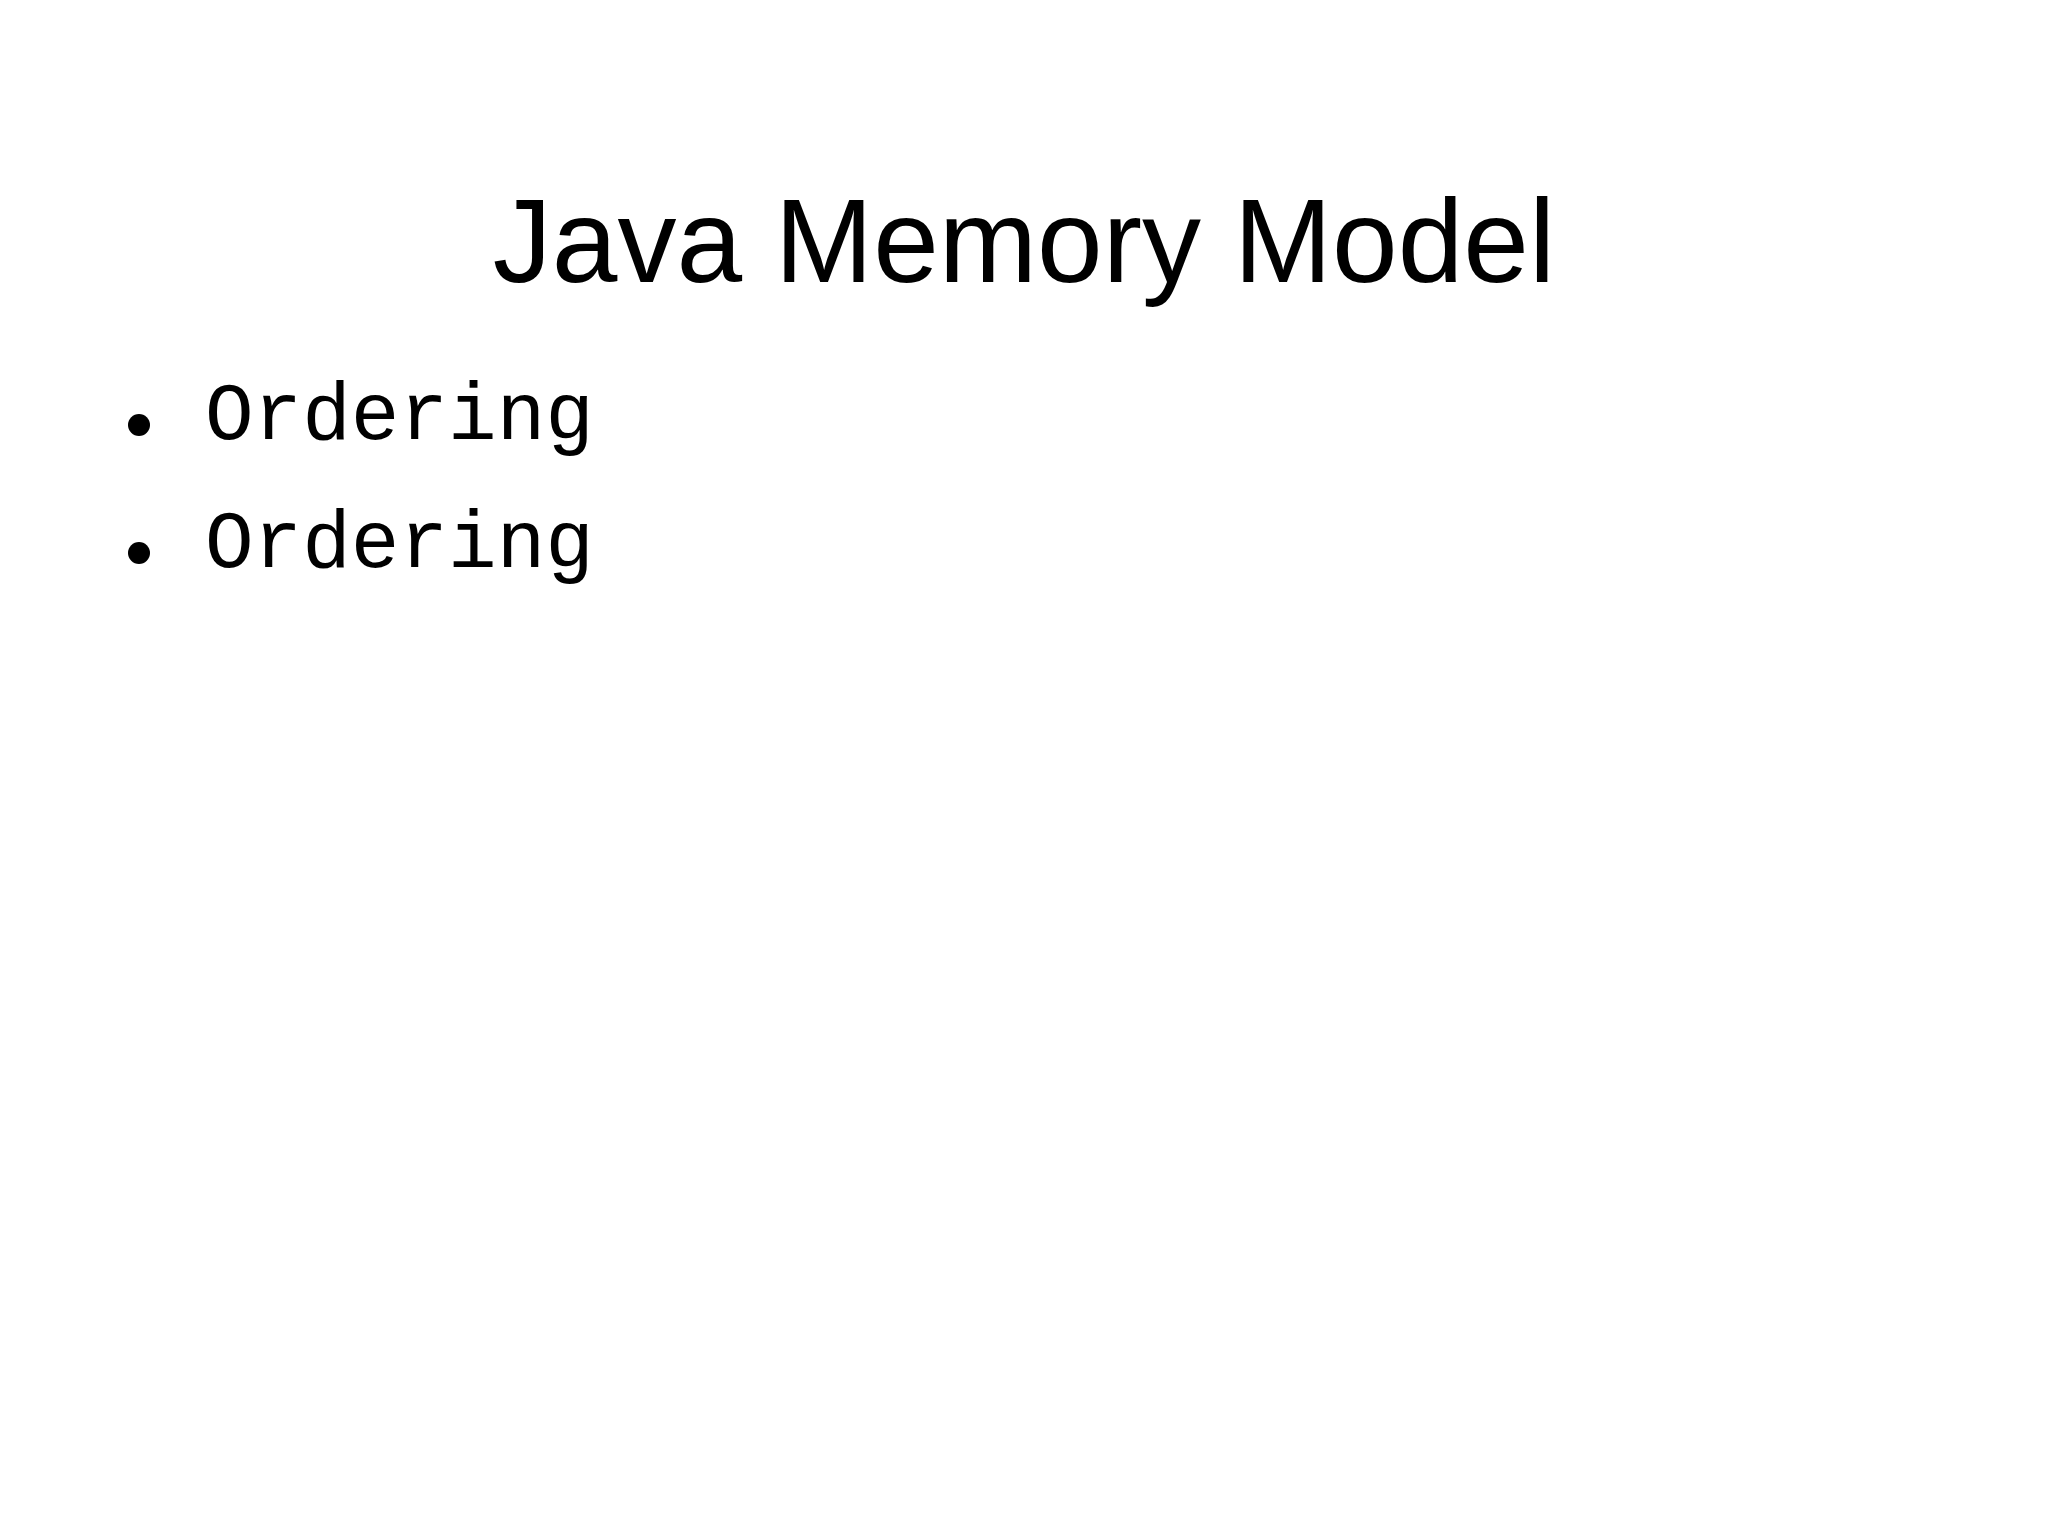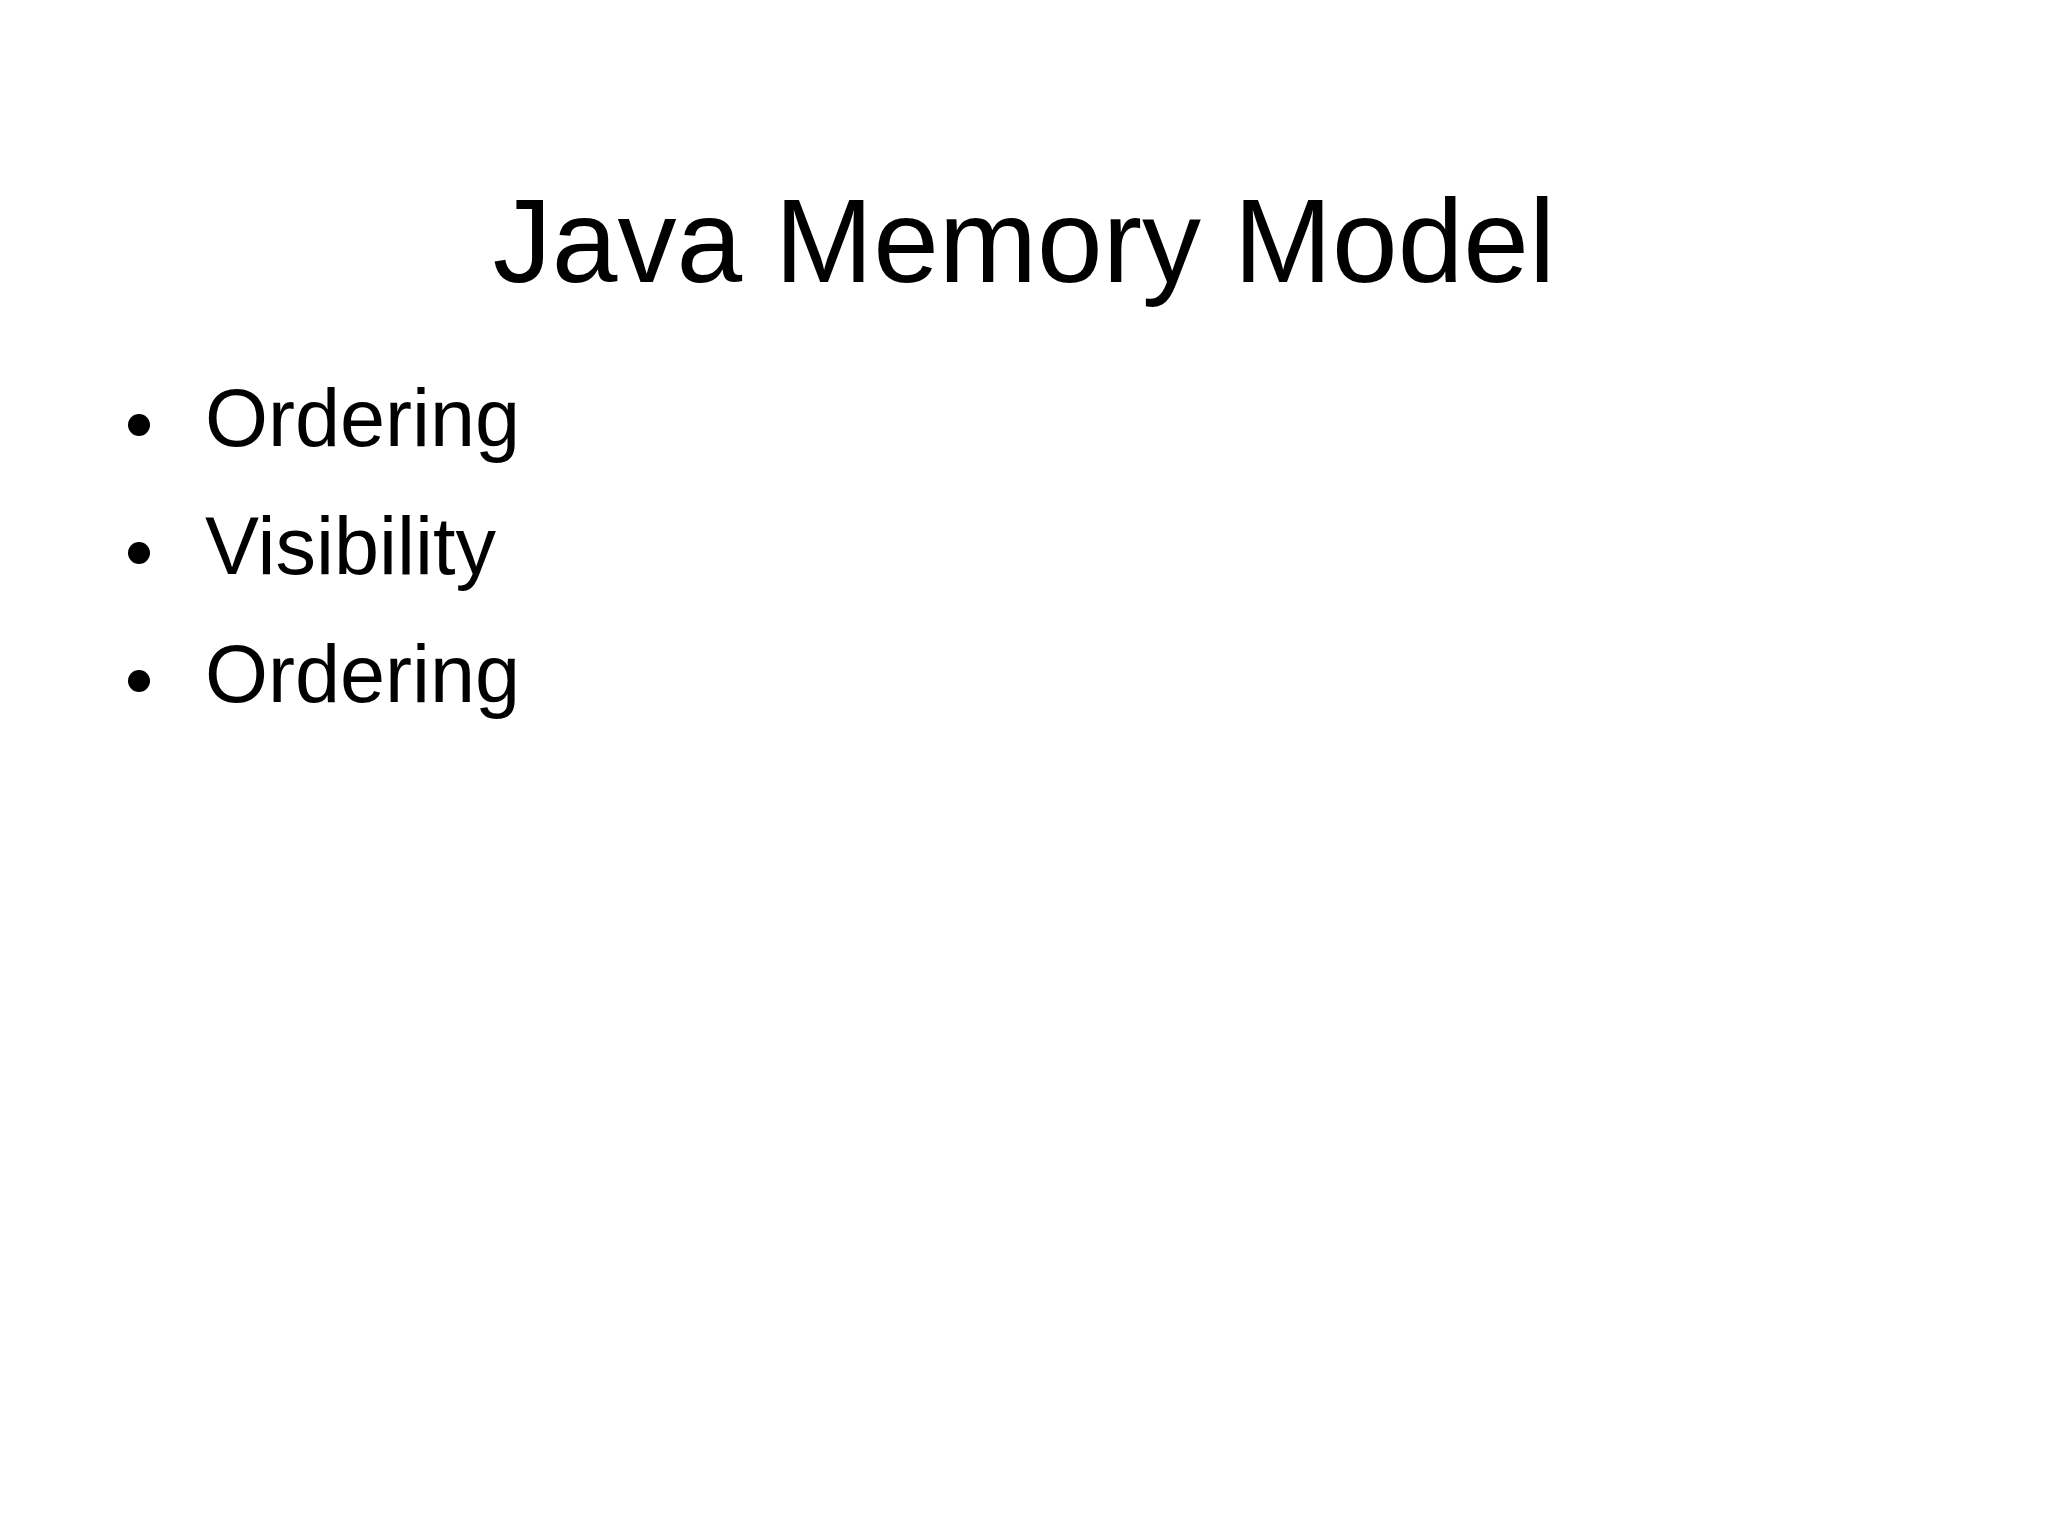--- a/index.html
+++ b/index.html
@@ -58,21 +58,21 @@
     left: 18px;
     top: 46px;
     width: 22px;
     height: 22px;
     border-radius: 50%;
     background: #000000;
   }
 
   .bullet-text {
     display: block;
-    font-family: Liberation Sans, sans-serif;
+    font-family: Liberation Mono, monospace;
     font-size: 81px;
     font-weight: 400;
     line-height: 100px;
     color: #000000;
     white-space: nowrap;
   }
 </style>
 </head>
 <body>
 
@@ -80,24 +80,20 @@
 
   <h1 class="slide-title">Java Memory Model</h1>
 
   <ul class="body-list">
 
     <li class="bullet-item">
       <span class="bullet-marker"></span>
       <span class="bullet-text">Ordering</span>
     </li>
 
-    <li class="bullet-item">
-      <span class="bullet-marker"></span>
-      <span class="bullet-text">Visibility</span>
-    </li>
 
     <li class="bullet-item">
       <span class="bullet-marker"></span>
       <span class="bullet-text">Ordering</span>
     </li>
 
   </ul>
 
 </div>
 

